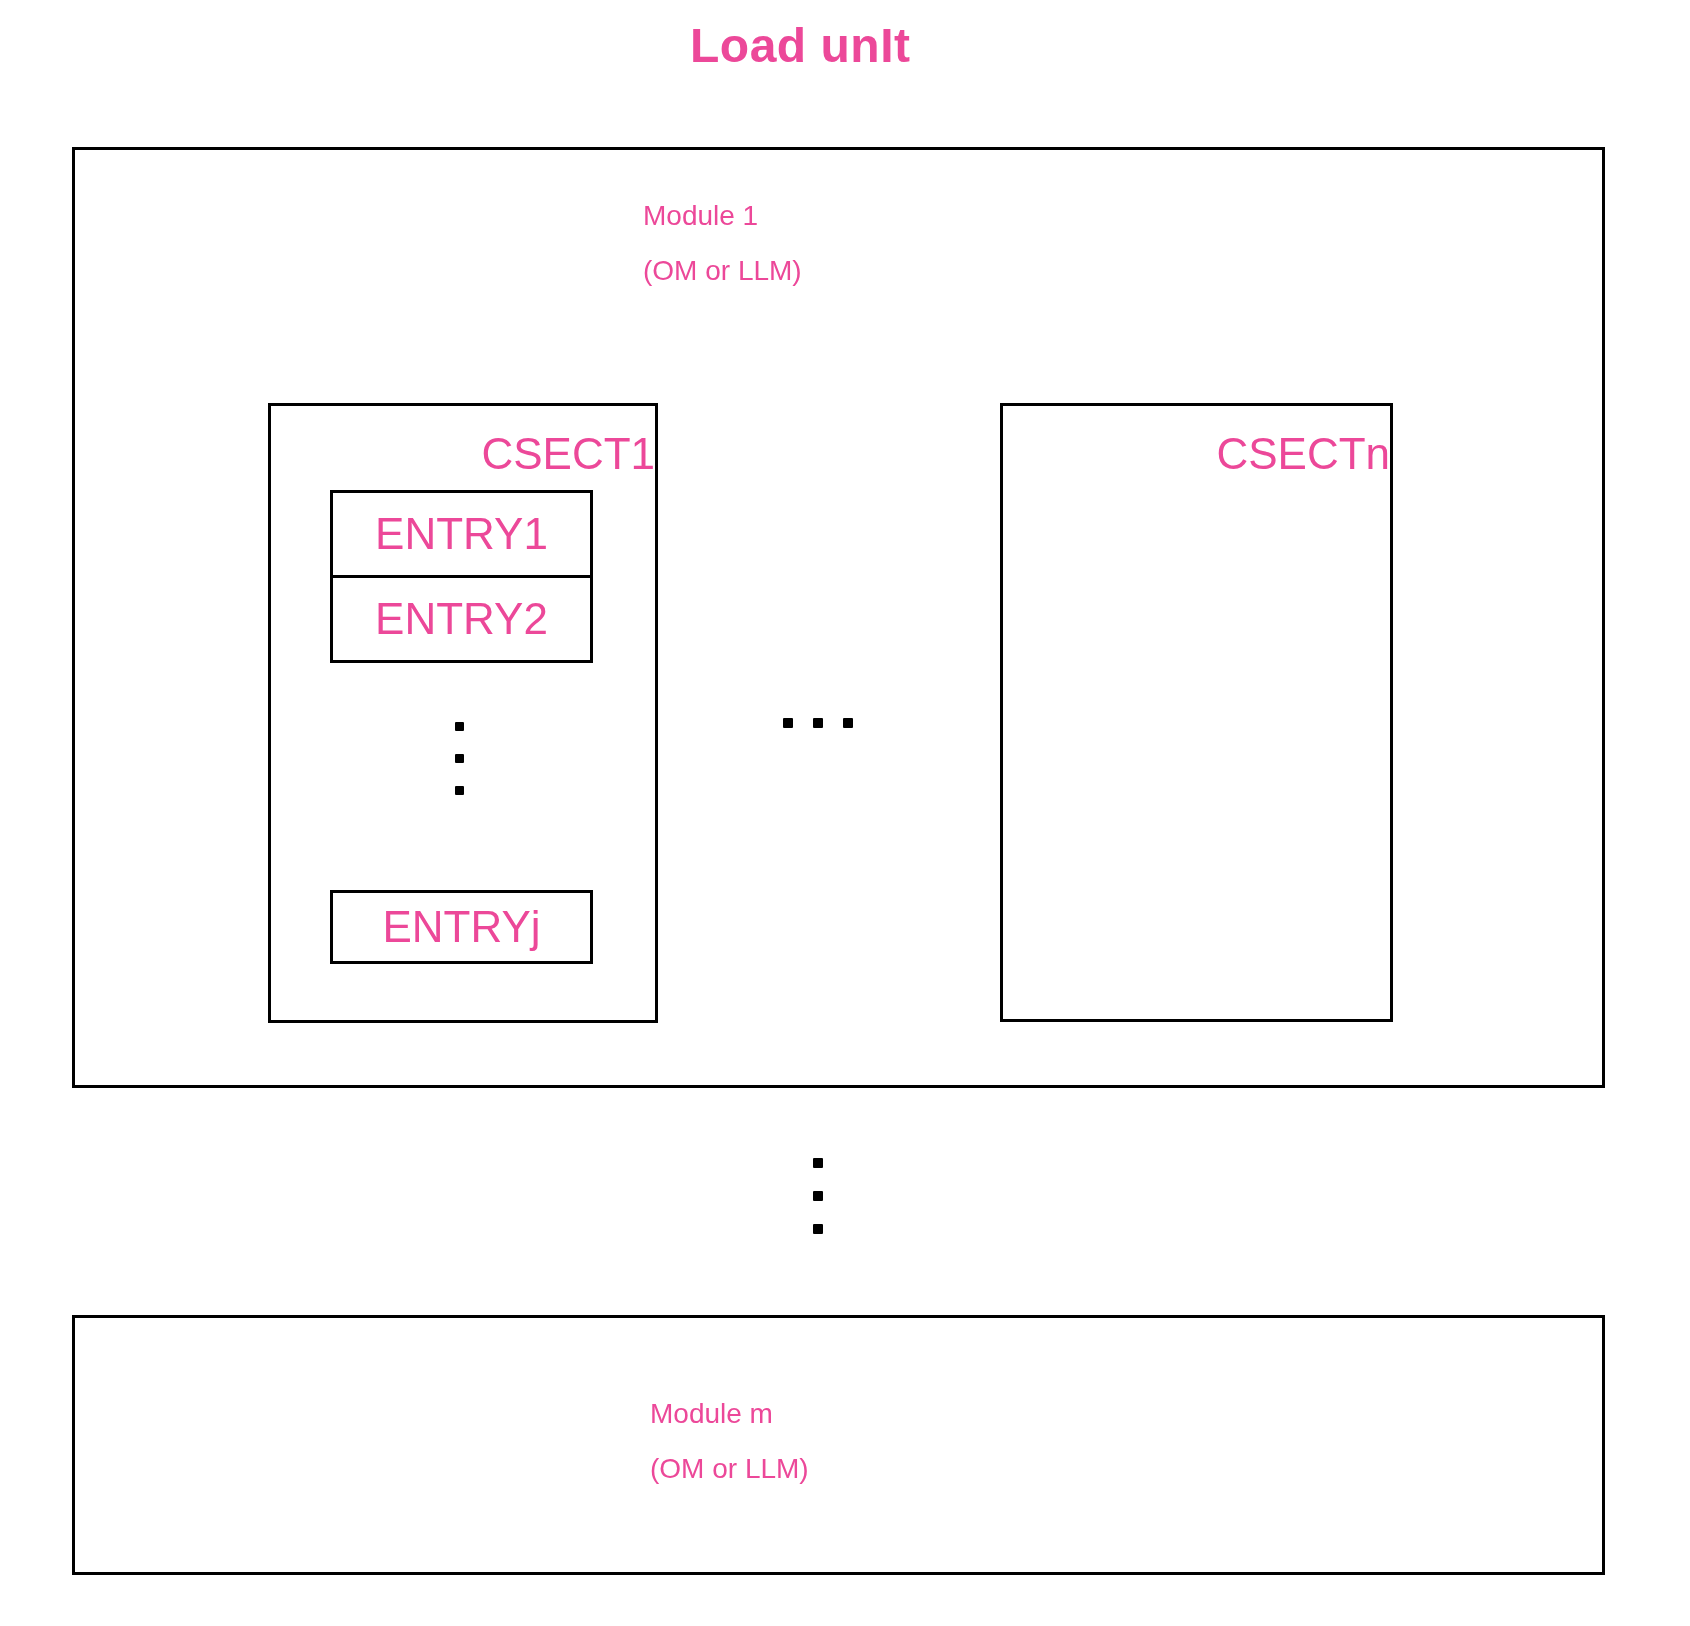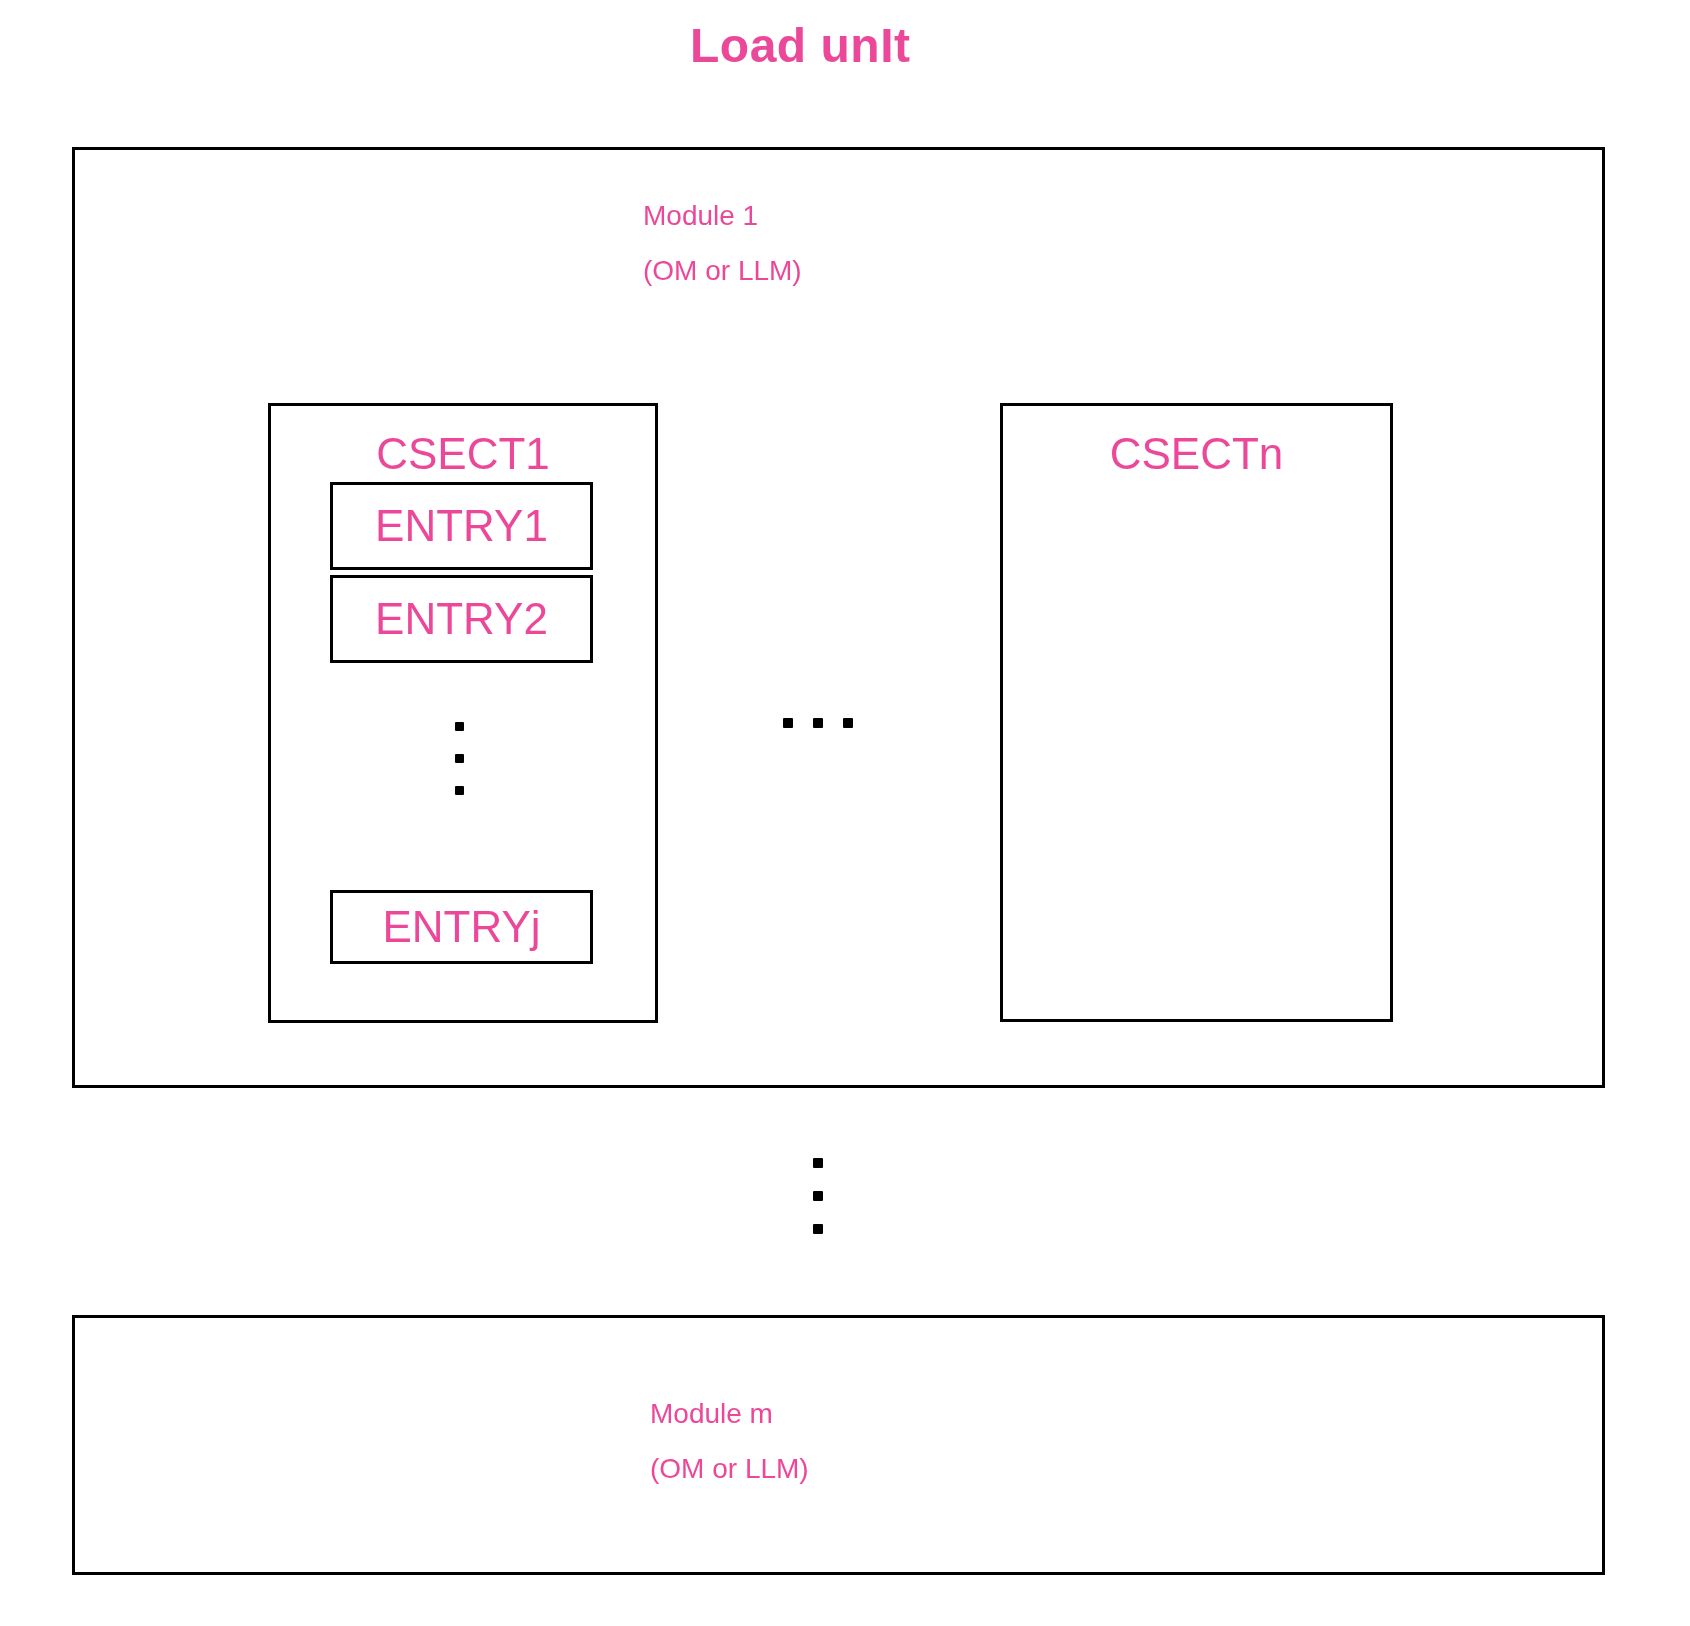--- a/index.html
+++ b/index.html
@@ -30,21 +30,21 @@
   .lbl {
     position: absolute;
     font-size: 28px;
     line-height: 55px;
     white-space: nowrap;
   }
   .lbl-center {
     position: absolute;
     font-size: 44px;
     line-height: 44px;
-    text-align: center;
+    text-align: right;
     white-space: nowrap;
   }
   .entry-box {
     position: absolute;
     border: 3px solid #000000;
     box-sizing: border-box;
     background: #ffffff;
     display: flex;
     align-items: center;
     justify-content: center;
@@ -81,21 +81,21 @@
 
     <div class="lbl" style="left:568px; top:38px;">
       <div>Module 1</div>
       <div>(OM or LLM)</div>
     </div>
 
     <div class="box" style="left:193px; top:253px; width:390px; height:620px;">
 
       <div class="lbl-center" style="left:0; top:26px; width:384px;">CSECT1</div>
 
-      <div class="entry-box" style="left:59px; top:76px; width:263px; height:88px;">
+      <div class="entry-box" style="left:59px; top:84px; width:263px; height:88px;">
         <span>ENTRY1</span>
       </div>
 
       <div class="entry-box" style="left:59px; top:169px; width:263px; height:88px;">
         <span>ENTRY2</span>
       </div>
 
       <div class="dots-v" style="left:184px; top:316px;">
         <span class="dot"></span>
         <span class="dot"></span>

